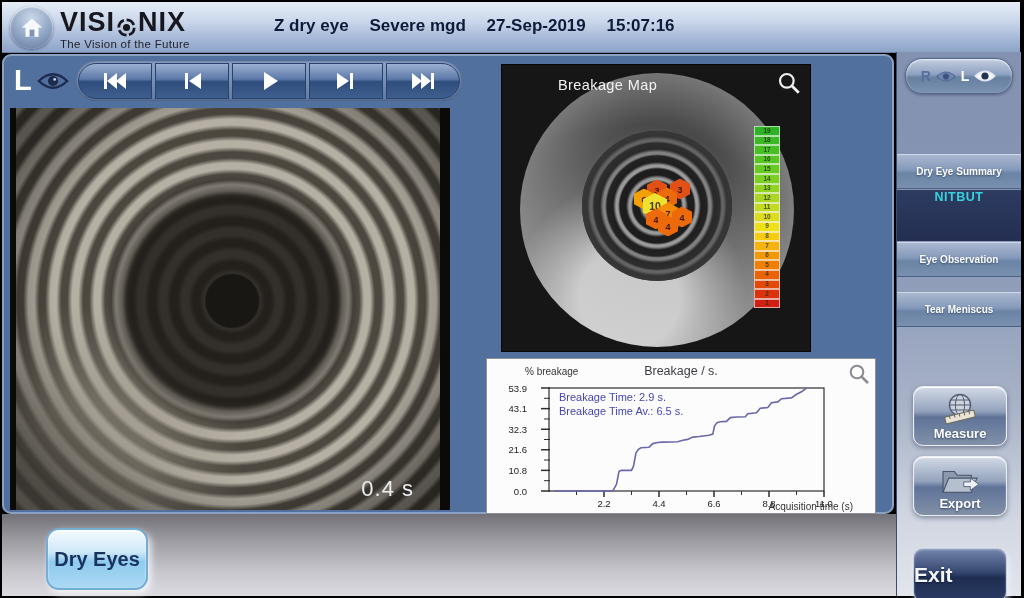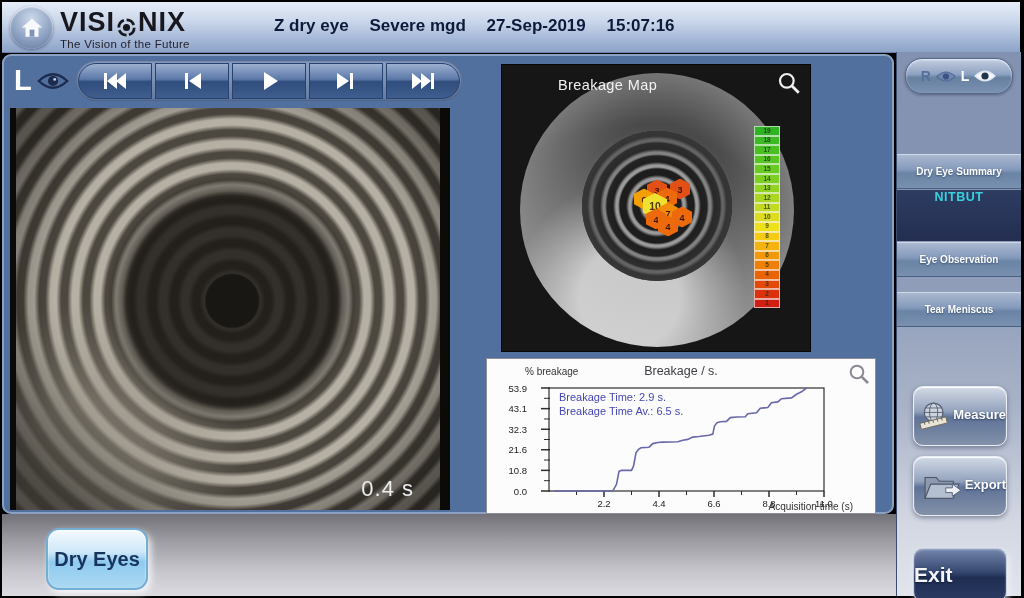--- a/index.html
+++ b/index.html
@@ -101,21 +101,21 @@
       border-top:1px solid #cdd8e8;border-bottom:1px solid #486084;
       display:flex;align-items:center;justify-content:center;
       font-size:10px;font-weight:bold;color:#fff;text-shadow:0 1px 2px #3a4e70;}
   .nitbut-band{position:absolute;left:0;top:138px;width:124px;height:51px;
       background:linear-gradient(180deg,#2e3c62 0%,#232e50 100%);
       display:flex;align-items:flex-start;justify-content:center;cursor:pointer;}
   .nitbut-band span{font-size:12.5px;font-weight:bold;letter-spacing:.5px;}
   .big-btn{position:absolute;left:16px;width:92px;border-radius:10px;cursor:pointer;
       background:linear-gradient(180deg,#d3dae6 0%,#93a2bc 42%,#5f7398 52%,#8291a8 100%);
       border:1px solid #e9edf4;box-shadow:0 2px 5px rgba(30,40,70,.45),inset 0 1px 1px #fff;
-      display:flex;flex-direction:row;align-items:center;justify-content:flex-end;}
+      display:flex;flex-direction:column;align-items:center;justify-content:flex-end;}
   .big-btn .blabel{font-size:13px;font-weight:bold;color:#fff;text-shadow:0 1px 2px #2e3e5e;margin-bottom:4px;}
   .exit-btn{position:absolute;left:16px;top:496px;width:92px;height:52px;border-radius:10px;cursor:pointer;
       background:linear-gradient(180deg,#7485ac 0%,#35476f 45%,#1f2d52 55%,#2a3a62 100%);
       border:1px solid #c8d0e0;box-shadow:2px 3px 6px rgba(245,248,255,.7),inset 0 1px 2px #9cabcc;
       display:flex;align-items:center;
       font-size:21px;font-weight:bold;color:#f2f4f8;text-shadow:0 1px 2px #101c38;}
 
   
   .footer{position:absolute;left:2px;top:514px;width:894px;height:82px;
       background:linear-gradient(180deg,#717177 0%,#99999f 30%,#c6c6cc 70%,#dbdbe1 100%);}

